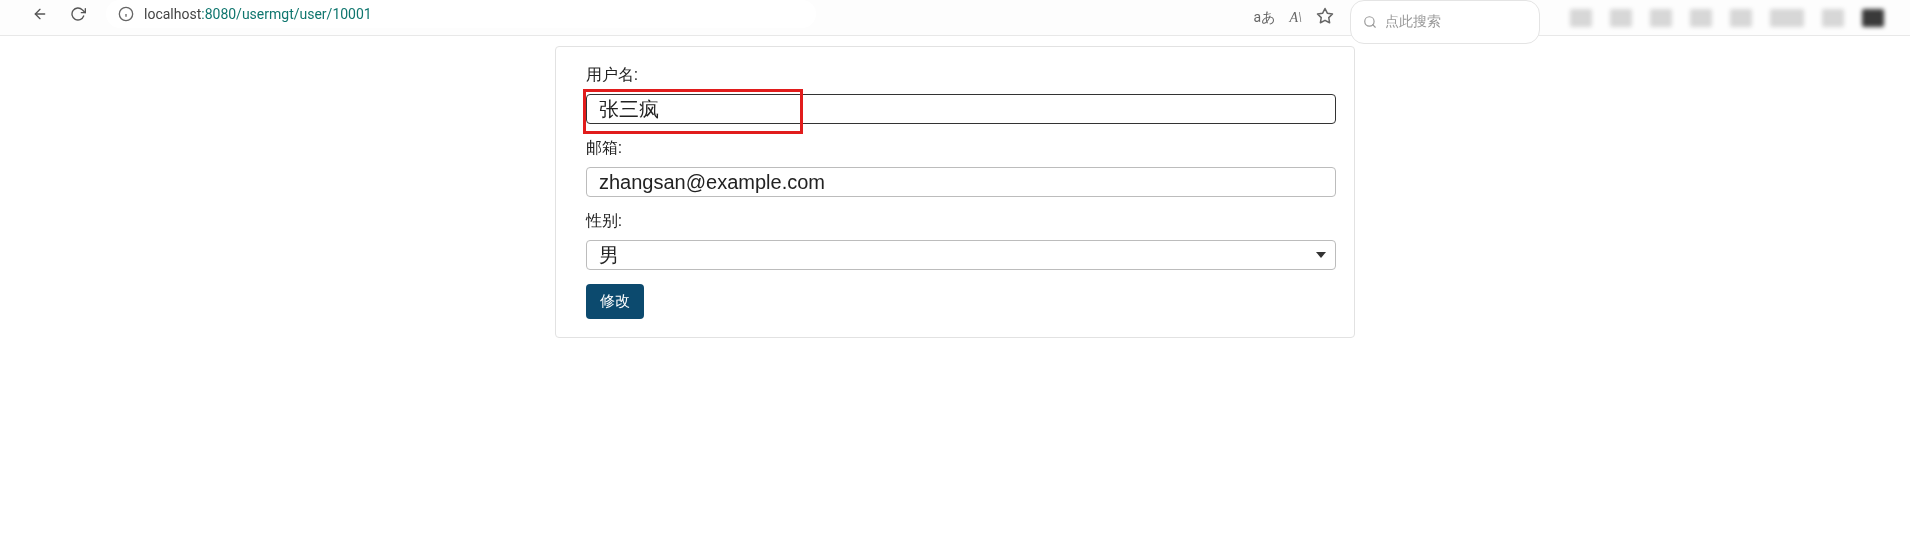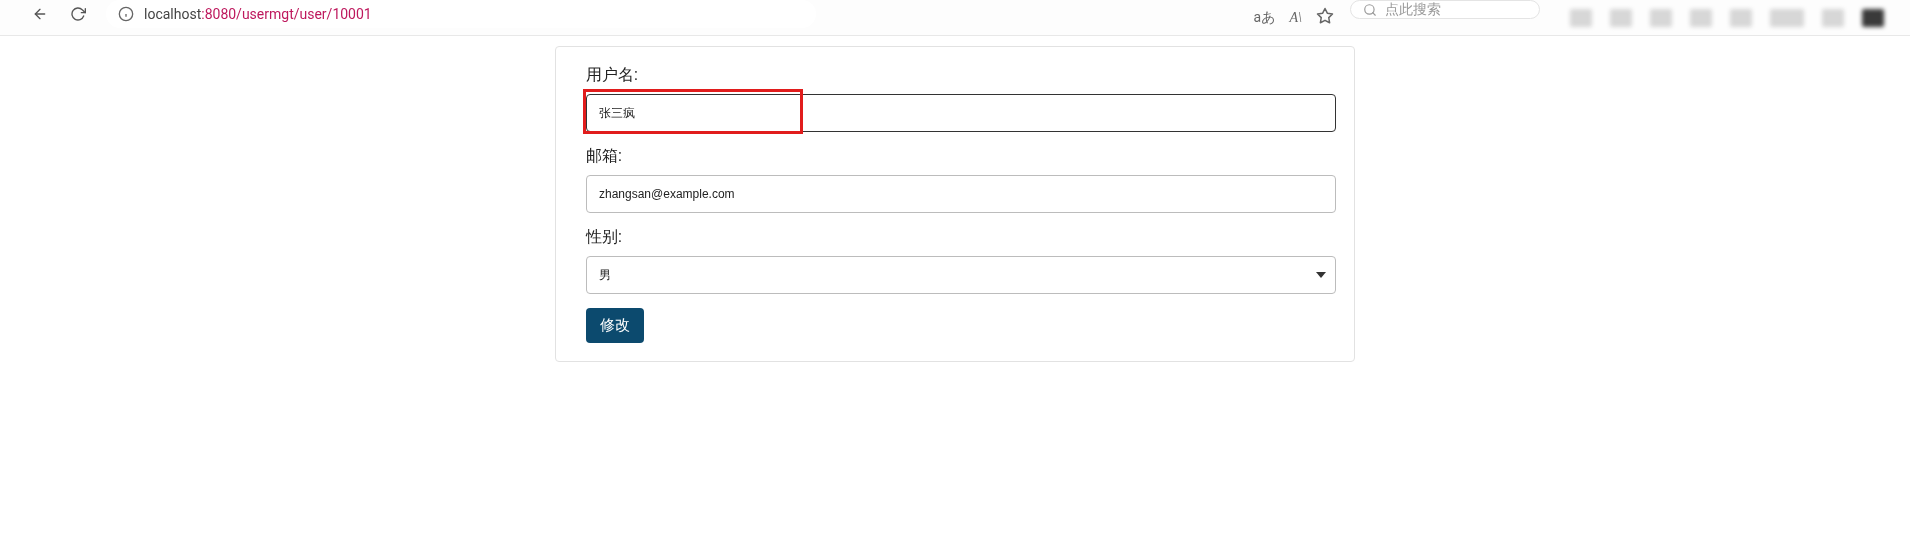--- a/index.html
+++ b/index.html
@@ -44,34 +44,34 @@
       width: 710px;
       color: #6b6b6b;
       font-size: 14px;
     }
     .address-bar .info-icon {
       margin-right: 10px;
       color: #666;
       display: flex;
     }
     .address-bar .url-host { color: #444; }
-    .address-bar .url-path { color: #be185d; }
+    .address-bar .url-path { color: #0f766e; }
     .spacer { flex: 1; }
     .right-icons {
       display: flex;
       align-items: center;
       gap: 14px;
       color: #666;
     }
     .right-icons .txt-icon { font-size: 14px; letter-spacing: 0; }
     .right-icons svg { width: 18px; height: 18px; }
     .search-box {
       display: flex;
       align-items: center;
-      height: 19px;
+      height: 44px;
       border: 1px solid #e4e4e4;
       border-radius: 14px;
       padding: 0 12px;
       background: #fff;
       color: #999;
       font-size: 14px;
       width: 190px;
       margin-left: 6px;
     }
     .search-box svg { width: 14px; height: 14px; margin-right: 8px; }
@@ -112,25 +112,25 @@
       margin-bottom: 14px;
     }
     .form-label {
       display: block;
       font-size: 16px;
       color: #222;
       margin-bottom: 8px;
     }
     .form-input, .form-select {
       width: 100%;
-      height: 38px;
+      height: 30px;
       border: 1.5px solid #333;
       border-radius: 4px;
       padding: 0 12px;
-      font-size: 12px;
+      font-size: 20px;
       background: #fff;
       color: #222;
       outline: none;
     }
     .form-input.light, .form-select {
       border: 1px solid #bcbcbc;
     }
     .form-select {
       appearance: none;
       -webkit-appearance: none;

